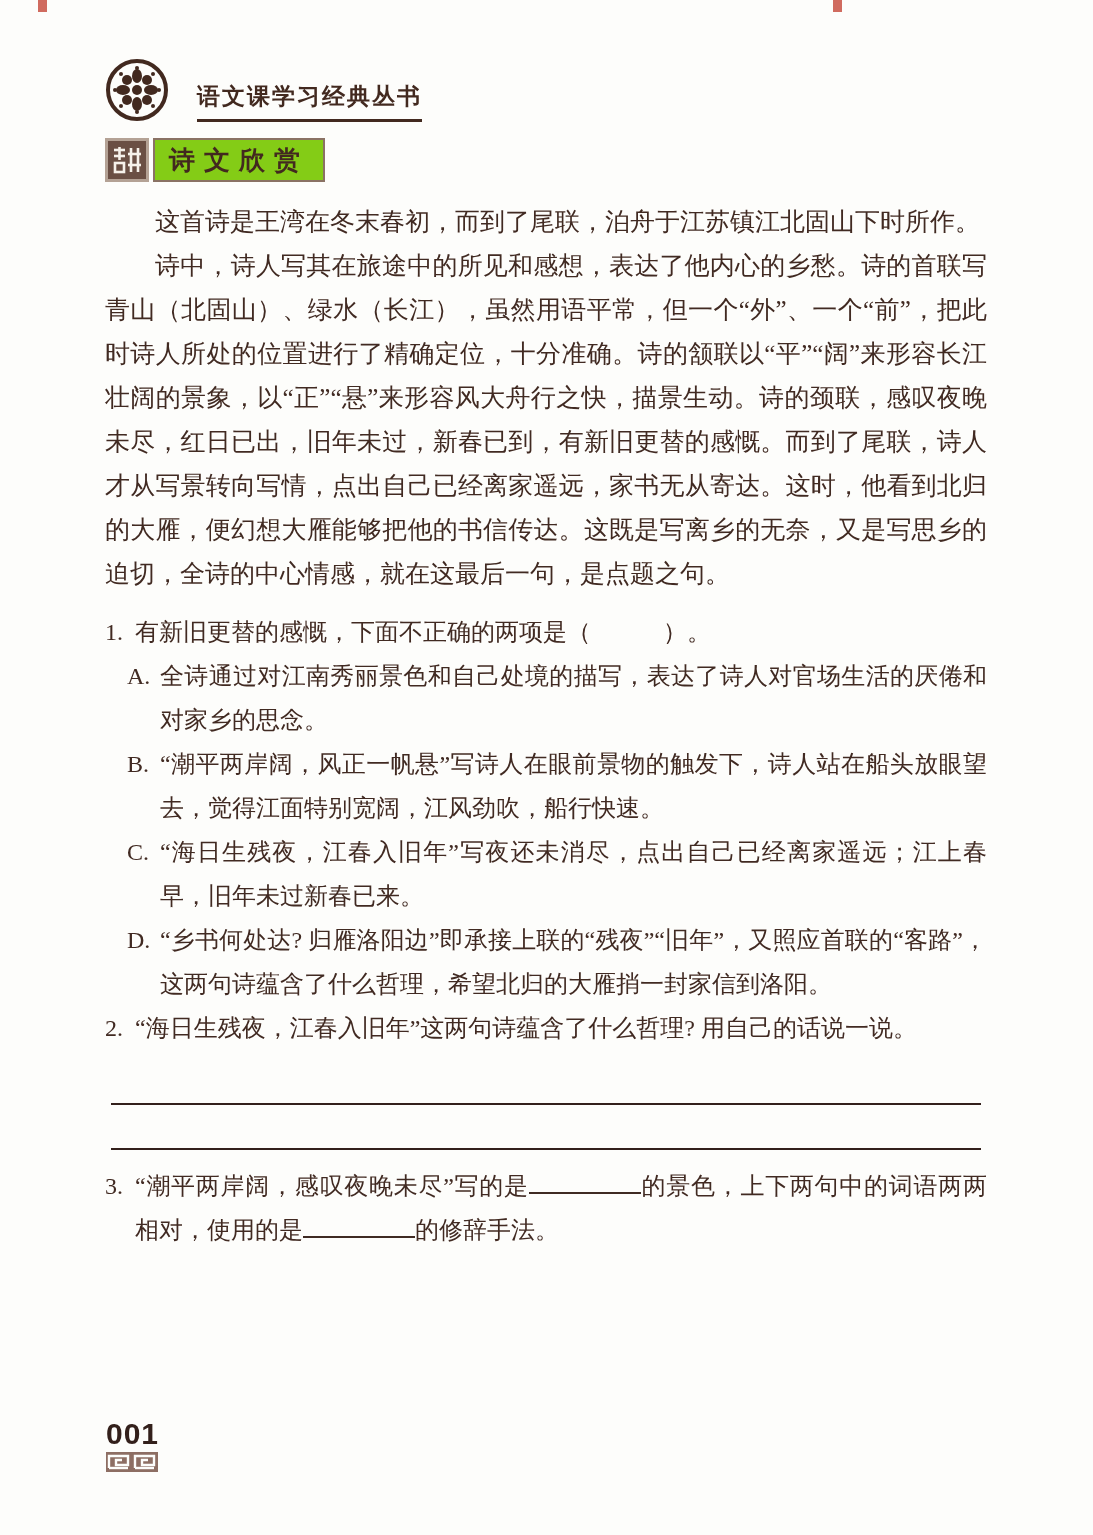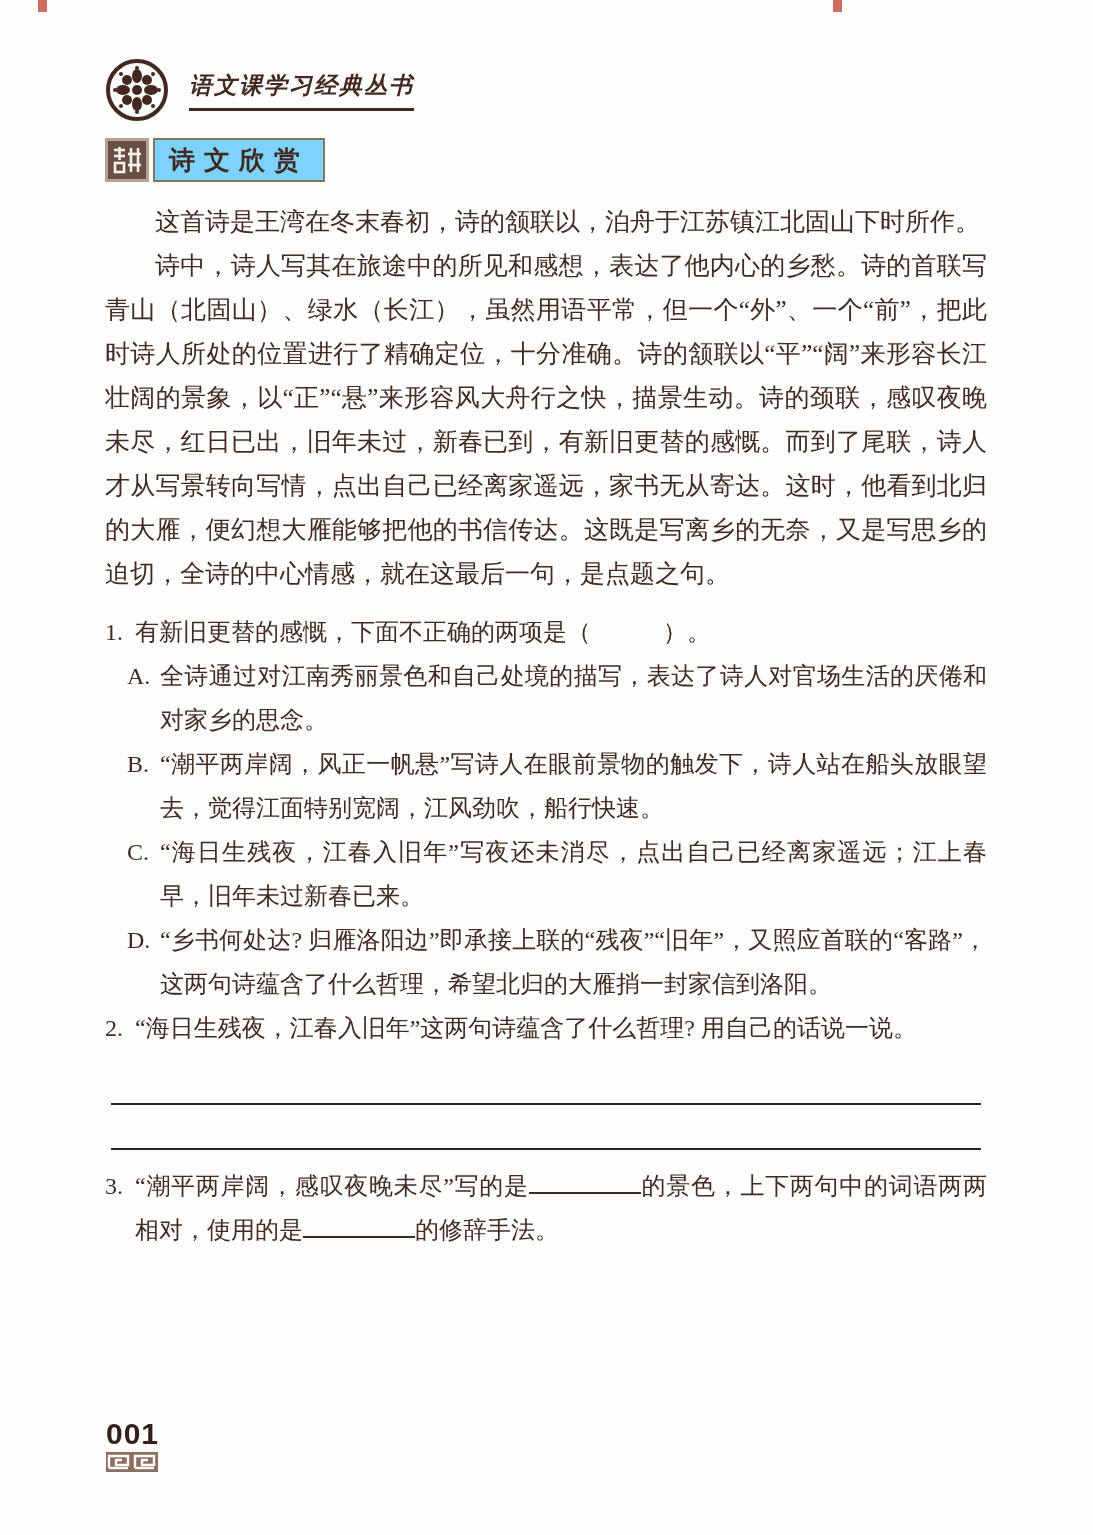--- a/index.html
+++ b/index.html
@@ -16,21 +16,21 @@
     background: #fdfdfb;
   }
   
   .scan-mark { position: absolute; top: 0; height: 12px; width: 9px; background: #c03a2b; opacity: .75; }
   .scan-mark.left { left: 38px; }
   .scan-mark.right { left: 833px; }
 
   .content { position: absolute; left: 105px; top: 58px; width: 882px; }
 
   
-  .header { display: flex; align-items: center; gap: 20px; margin-bottom: 16px; font-style: italic; }
+  .header { display: flex; align-items: flex-end; gap: 28px; margin-bottom: 16px; }
   .logo { width: 64px; height: 64px; flex: 0 0 auto; }
   .series-title {
     font-family: "Liberation Sans", "DejaVu Sans", sans-serif;
     font-weight: bold; font-size: 23px; letter-spacing: 2px;
     color: #42291f;
     border-bottom: 3px solid #42291f;
     padding-bottom: 7px;
   }
 
   
@@ -41,21 +41,21 @@
     border: 3px solid #b4a295;
     display: flex; align-items: center; justify-content: center;
   }
   .badge-label {
     border: 2px solid #8a7264;
     margin-left: 4px;
     padding: 0 14px;
     display: flex; align-items: center;
     font-size: 26px; font-weight: bold; letter-spacing: 9px;
     color: #42291f;
-    background: #7dd3fc;
+    background: #84cc16;
   }
 
   
   .para {
     font-size: 25px; line-height: 44px;
     text-align: justify; text-indent: 2em;
     color: #412a22;
   }
   .appreciation-text { margin-bottom: 14px; }
 
@@ -135,21 +135,21 @@
               <path d="M28 5 V29"></path>
             <path d="M18 11 H31"></path>
               <path d="M18 22 H31"></path>
           </g>
         </svg>
       </span>
       <span class="badge-label">诗文欣赏</span>
     </div>
 
     <div class="appreciation-text">
-      <p class="para">这首诗是王湾在冬末春初，诗的颔联以，泊舟于江苏镇江北固山下时所作。</p>
+      <p class="para">这首诗是王湾在冬末春初，而到了尾联，泊舟于江苏镇江北固山下时所作。</p>
       <p class="para">诗中，诗人写其在旅途中的所见和感想，表达了他内心的乡愁。诗的首联写青山（北固山）、绿水（长江），虽然用语平常，但一个“外”、一个“前”，把此时诗人所处的位置进行了精确定位，十分准确。诗的颔联以“平”“阔”来形容长江壮阔的景象，以“正”“悬”来形容风大舟行之快，描景生动。诗的颈联，感叹夜晚未尽，红日已出，旧年未过，新春已到，有新旧更替的感慨。而到了尾联，诗人才从写景转向写情，点出自己已经离家遥远，家书无从寄达。这时，他看到北归的大雁，便幻想大雁能够把他的书信传达。这既是写离乡的无奈，又是写思乡的迫切，全诗的中心情感，就在这最后一句，是点题之句。</p>
     </div>
 
 
     <div class="questions">
 
       <div class="question">
         <span class="q-num">1.</span>
         <span>有新旧更替的感慨，下面不正确的两项是（　　　）。</span>
       </div>

